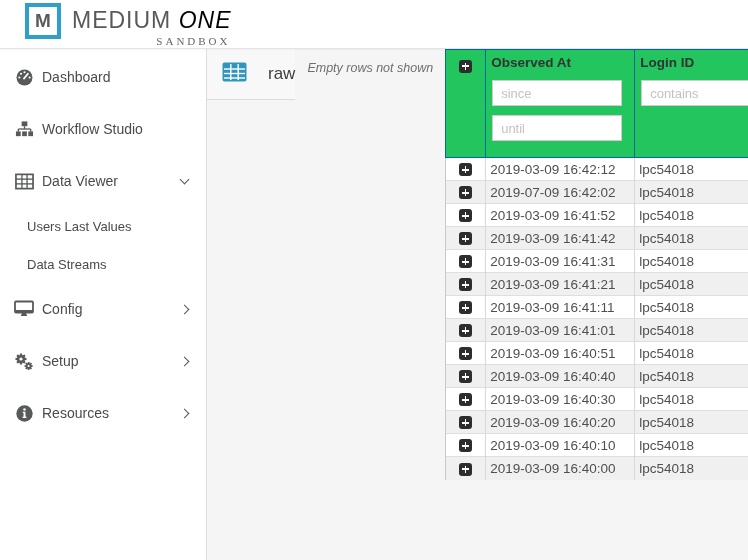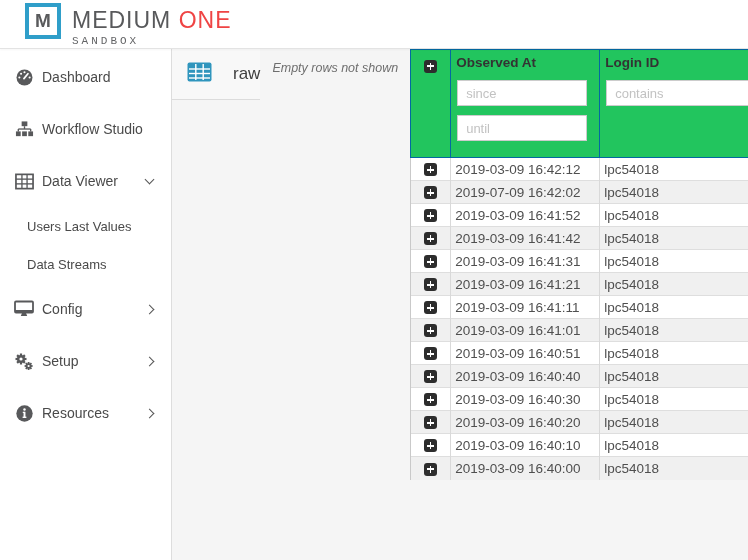--- a/index.html
+++ b/index.html
@@ -24,33 +24,33 @@
     width: 36px; height: 36px; margin-top: 1px;
     border: 4px solid #2f9ec9; background: #fff;
     display: flex; align-items: center; justify-content: center;
     font-weight: bold; font-size: 19px; color: #595a5c;
   }
   .logo-text { margin-left: 11px; display: inline-block; }
   .logo-line1 {
     font-size: 23px; color: #58595b; letter-spacing: 1px;
     line-height: 1; margin-top: 7px; white-space: nowrap;
   }
-  .logo-one { color: #ef4444; }
+  .logo-one { color: #000000; font-style: italic; }
   .logo-sub {
-    font-family: Liberation Mono, monospace;
+    font-family: Liberation Serif, serif;
     font-size: 11px; letter-spacing: 3px; color: #636466;
-    margin-top: 3px; padding-right: 1px;
+    text-align: right; margin-top: 3px; padding-right: 1px;
   }
 
   
   .layout { display: flex; height: 511px; }
 
   
   .sidebar {
-    width: 172px; flex: none; background: #ffffff;
+    width: 207px; flex: none; background: #ffffff;
     border-right: 1px solid #dddddd; padding-top: 2px;
   }
   .nav-item {
     height: 52px; display: flex; align-items: center;
     padding: 0 18px 0 14px; cursor: pointer;
   }
   .nav-icon { width: 20px; height: 20px; margin-right: 8px; flex: none;
     display: flex; align-items: center; justify-content: center; }
   .nav-label { font-size: 14px; color: #4a4a4a; }
   .chev {

